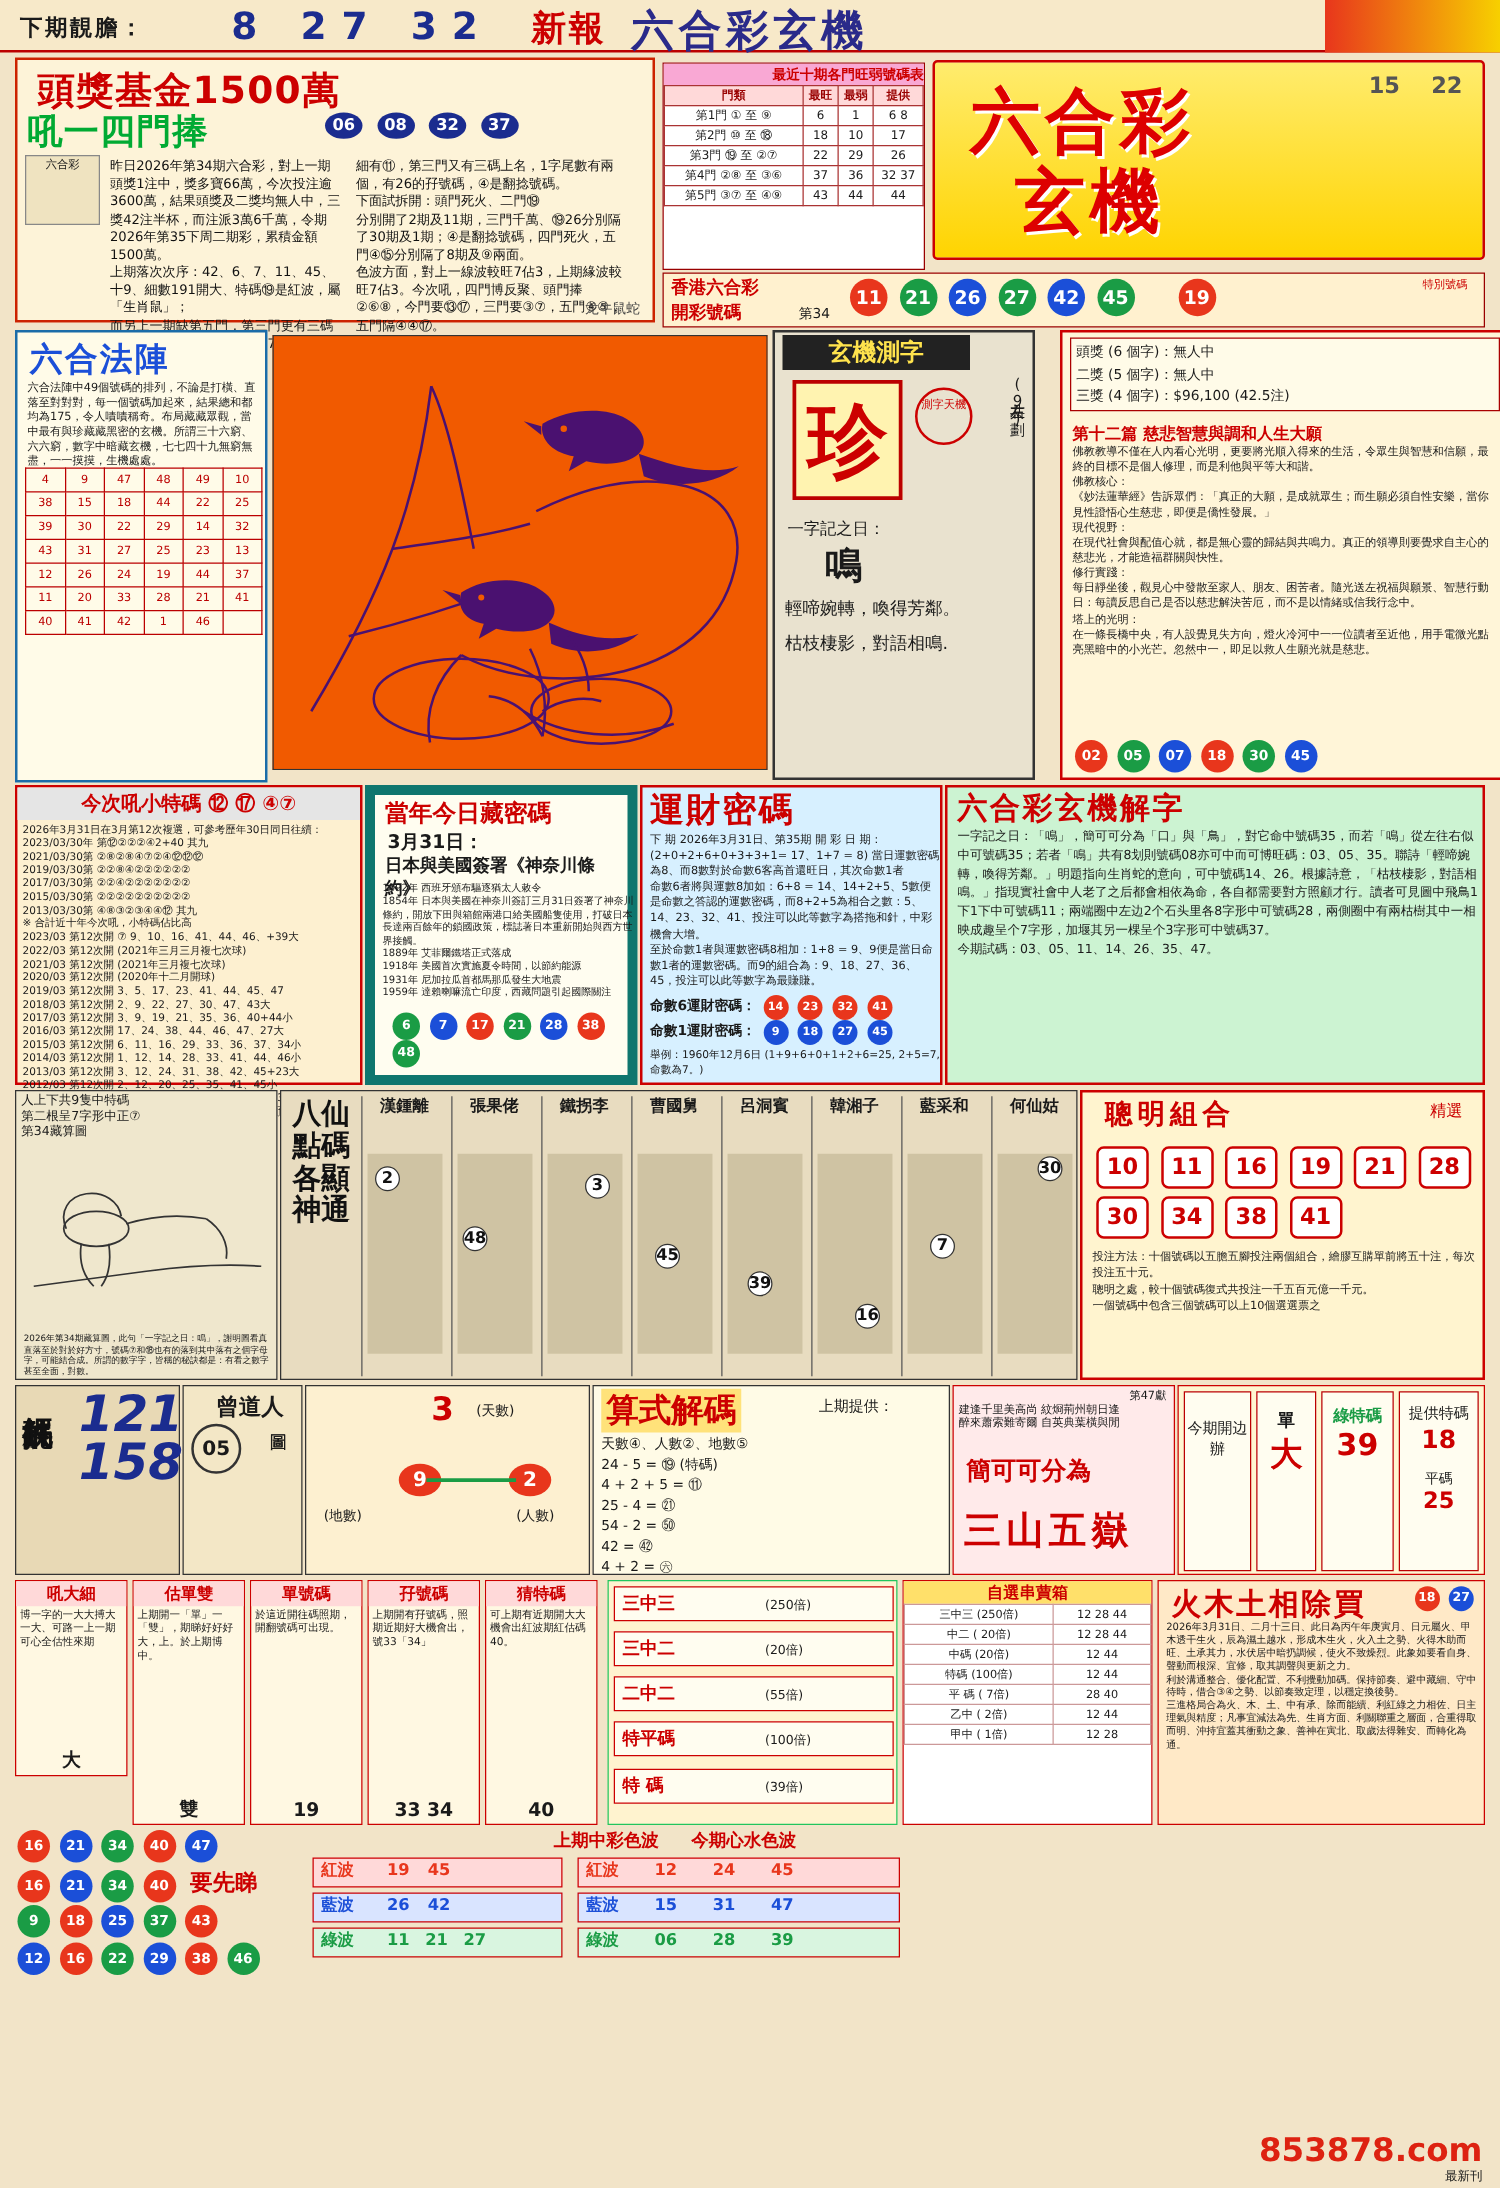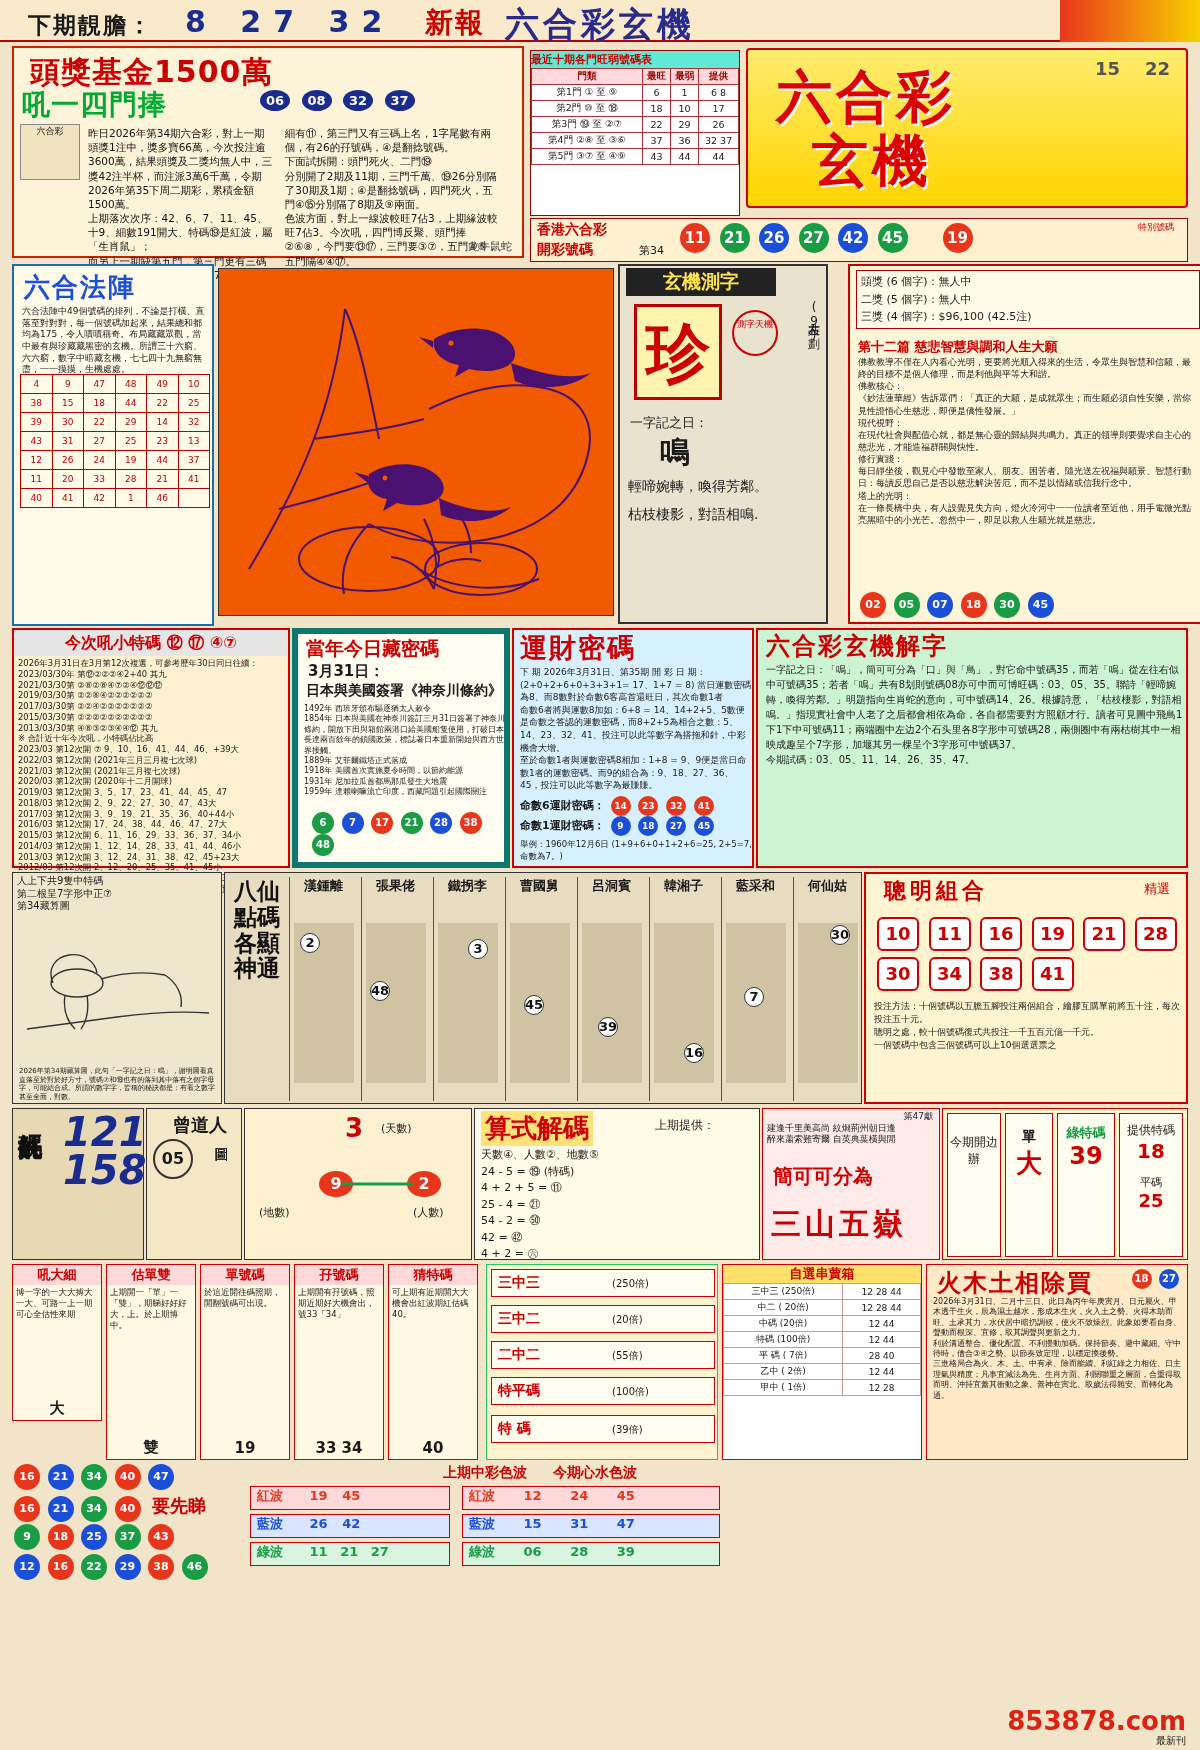--- a/index.html
+++ b/index.html
@@ -10,40 +10,40 @@
     font-family:"DejaVu Sans","Liberation Sans",sans-serif;
     font-size:11px; color:#1a1a1a;
     position:relative; overflow:hidden;
   }
   .page { position:absolute; inset:0; }
   .abs { position:absolute; }
   .vert { writing-mode:vertical-rl; text-orientation:upright; }
 
   
   #topstrip { left:0; top:0; width:1200px; height:42px; background:#f7e9c9; border-bottom:2px solid #b00; }
-  #topstrip .lbl { position:absolute; left:28px; top:10px; font-size:23px; font-weight:bold; letter-spacing:2px; }
+  #topstrip .lbl { position:absolute; left:16px; top:10px; font-size:18px; font-weight:bold; letter-spacing:2px; }
   #topstrip .digits { position:absolute; left:185px; top:4px; font-size:30px; font-weight:bold; color:#1b2c8f; letter-spacing:12px; }
   #topstrip .masthead { position:absolute; left:425px; top:4px; font-size:28px; font-weight:bold; color:#c00; letter-spacing:2px; }
   #topstrip .mast2 { position:absolute; left:505px; top:2px; font-size:34px; font-weight:bold; color:#2a2a8a; letter-spacing:4px; }
   #topstrip .rightblk { position:absolute; right:0; top:0; width:140px; height:42px; background:linear-gradient(90deg,#e8361c,#f7d000); }
 
   
   #jackpot { left:12px; top:46px; width:512px; height:212px; background:#fdf3d8; border:2px solid #c20; }
   #jackpot .t1 { position:absolute; left:16px; top:4px; font-size:30px; font-weight:bold; color:#c00; letter-spacing:1px; }
   #jackpot .t2 { position:absolute; left:8px; top:38px; font-size:28px; font-weight:bold; color:#0a3; letter-spacing:1px; }
   .ball { display:inline-block; width:30px; height:21px; border-radius:50%; background:#1b2c8f; color:#fff; font-size:13px; font-weight:bold; text-align:center; line-height:21px; margin:0 4px; }
   #jackpot .balls { position:absolute; left:242px; top:42px; }
   #jackpot .body { position:absolute; left:10px; top:78px; width:492px; font-size:10.5px; line-height:1.35; color:#111; }
   #jackpot .col { float:left; width:46%; margin-right:2%; }
   #jackpot .sig { position:absolute; right:10px; bottom:2px; font-size:11px; color:#444; }
   #jackpot .logo { position:absolute; left:6px; top:76px; width:60px; height:56px; border:1px solid #888; background:#efe3c0; font-size:9px; text-align:center; }
 
   
   #toptable { left:530px; top:50px; width:210px; height:166px; background:#fff; border:1px solid #900; }
-  #toptable .cap { background:#5eead4; text-align:left; font-size:11px; font-weight:bold; color:#c00; padding:1px 0; }
+  #toptable .cap { background:#f9a8d4; text-align:right; font-size:11px; font-weight:bold; color:#c00; padding:1px 0; }
   #toptable table { width:100%; border-collapse:collapse; font-size:9.5px; }
   #toptable th, #toptable td { border:1px solid #a33; text-align:center; padding:1px 0; }
   #toptable th { background:#ffd9d9; color:#900; }
 
   
   #logo { left:746px; top:48px; width:442px; height:160px; background:linear-gradient(180deg,#ffec6e,#ffd400); border:2px solid #c00; border-radius:4px; }
   #logo .big { position:absolute; left:28px; top:10px; font-size:56px; font-weight:bold; color:#d00; letter-spacing:4px; text-shadow:2px 2px 0 #fff; }
   #logo .big2 { position:absolute; left:64px; top:74px; font-size:56px; font-weight:bold; color:#d00; letter-spacing:4px; text-shadow:2px 2px 0 #fff; }
   #logo .num { position:absolute; font-size:18px; font-weight:bold; color:#555; }
 
@@ -87,21 +87,21 @@
   #rcol .body { position:absolute; left:8px; top:90px; width:340px; font-size:9px; line-height:1.35; }
   #rcol .ballrow { position:absolute; left:8px; bottom:4px; }
   .sball { display:inline-block; width:26px;height:26px;border-radius:50%;background:#e8361c;color:#fff;font-size:11px;font-weight:bold;text-align:center;line-height:26px;margin:0 2px; }
   .sball.g{background:#1a9c45;} .sball.b{background:#1b4fd8;}
 
   
   #r3a { left:12px; top:628px; width:278px; height:240px; background:#fdf0d0; border:2px solid #c00; }
   #r3a .hd { position:absolute; left:0; top:0; width:100%; height:26px; background:#e5e5e5; font-size:16px; font-weight:bold; color:#c00; text-align:center; line-height:26px; }
   #r3a .body { position:absolute; left:4px; top:28px; width:270px; font-size:8.4px; line-height:1.28; }
 
-  #r3b { left:292px; top:628px; width:218px; height:240px; background:#fffdf0; border:6px solid #0f766e; }
+  #r3b { left:292px; top:628px; width:218px; height:240px; background:#fffdf0; border:8px solid #0f766e; }
   #r3b .t { position:absolute; left:8px; top:2px; font-size:19px; font-weight:bold; color:#c00; }
   #r3b .d { position:absolute; left:10px; top:28px; font-size:15px; font-weight:bold; }
   #r3b .s { position:absolute; left:8px; top:48px; font-size:14px; font-weight:bold; }
   #r3b .body { position:absolute; left:6px; top:70px; width:205px; font-size:8px; line-height:1.3; }
   #r3b .balls { position:absolute; left:12px; bottom:6px; }
   .tball { display:inline-block;width:22px;height:22px;border-radius:50%;background:#1b4fd8;color:#fff;font-size:10px;font-weight:bold;text-align:center;line-height:22px;margin:0 2px;}
   .tball.r{background:#e8361c;} .tball.g{background:#1a9c45;}
 
   #r3c { left:512px; top:628px; width:242px; height:240px; background:#d7f0ff; border:2px solid #c00; }
   #r3c .t { position:absolute; left:6px; top:0; font-size:27px; font-weight:bold; color:#c00; letter-spacing:2px; }

